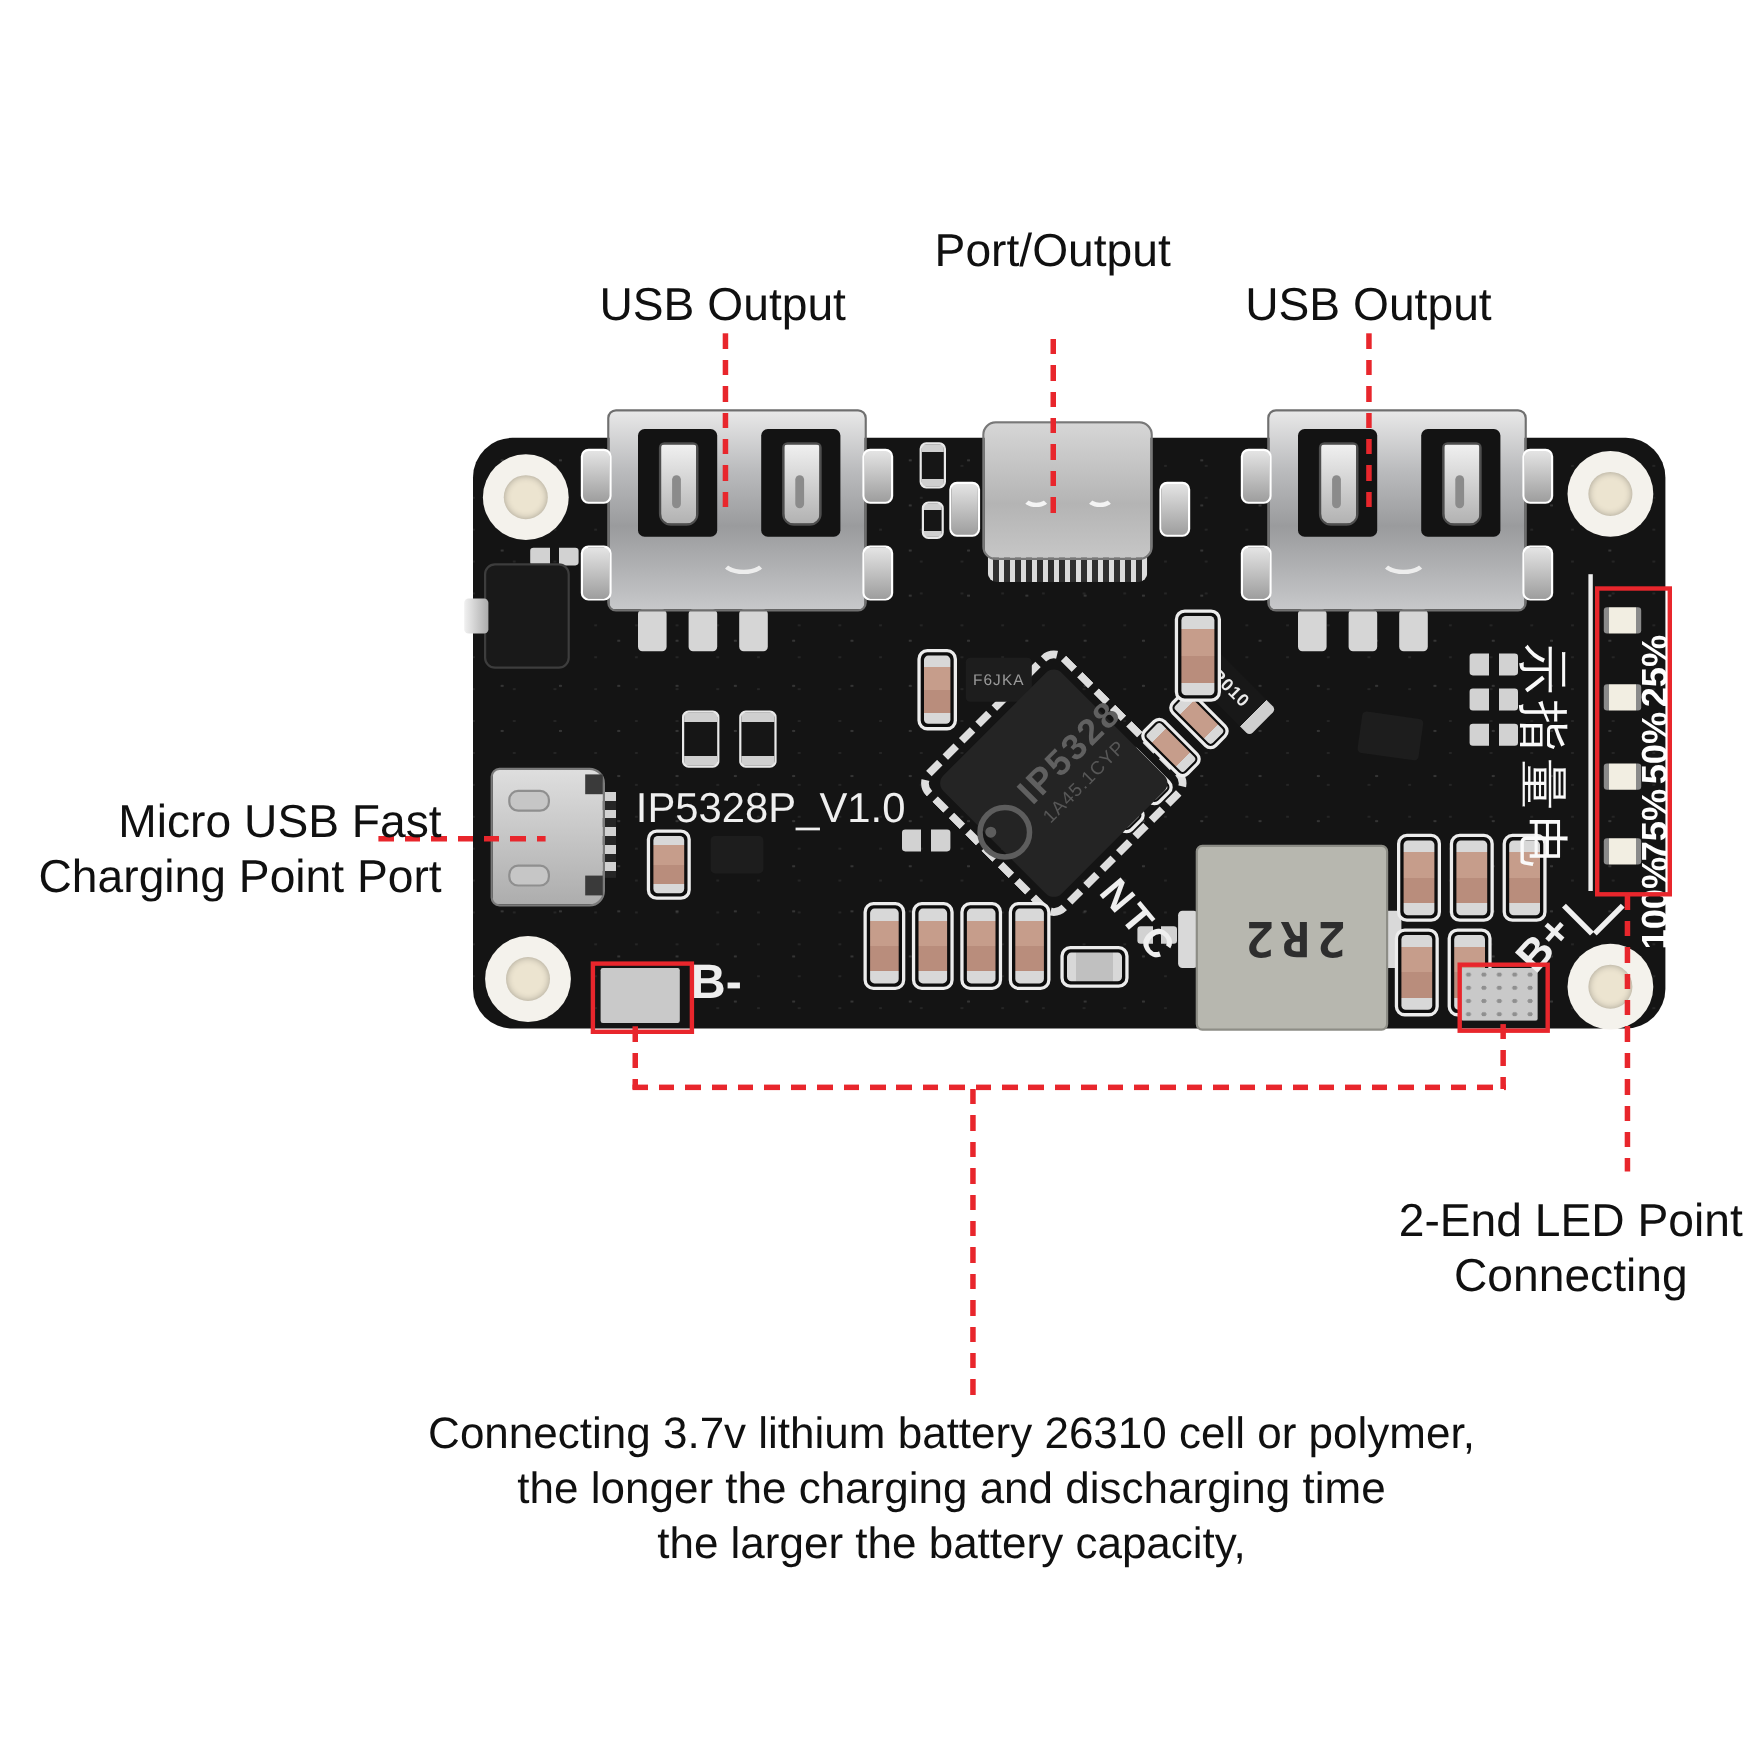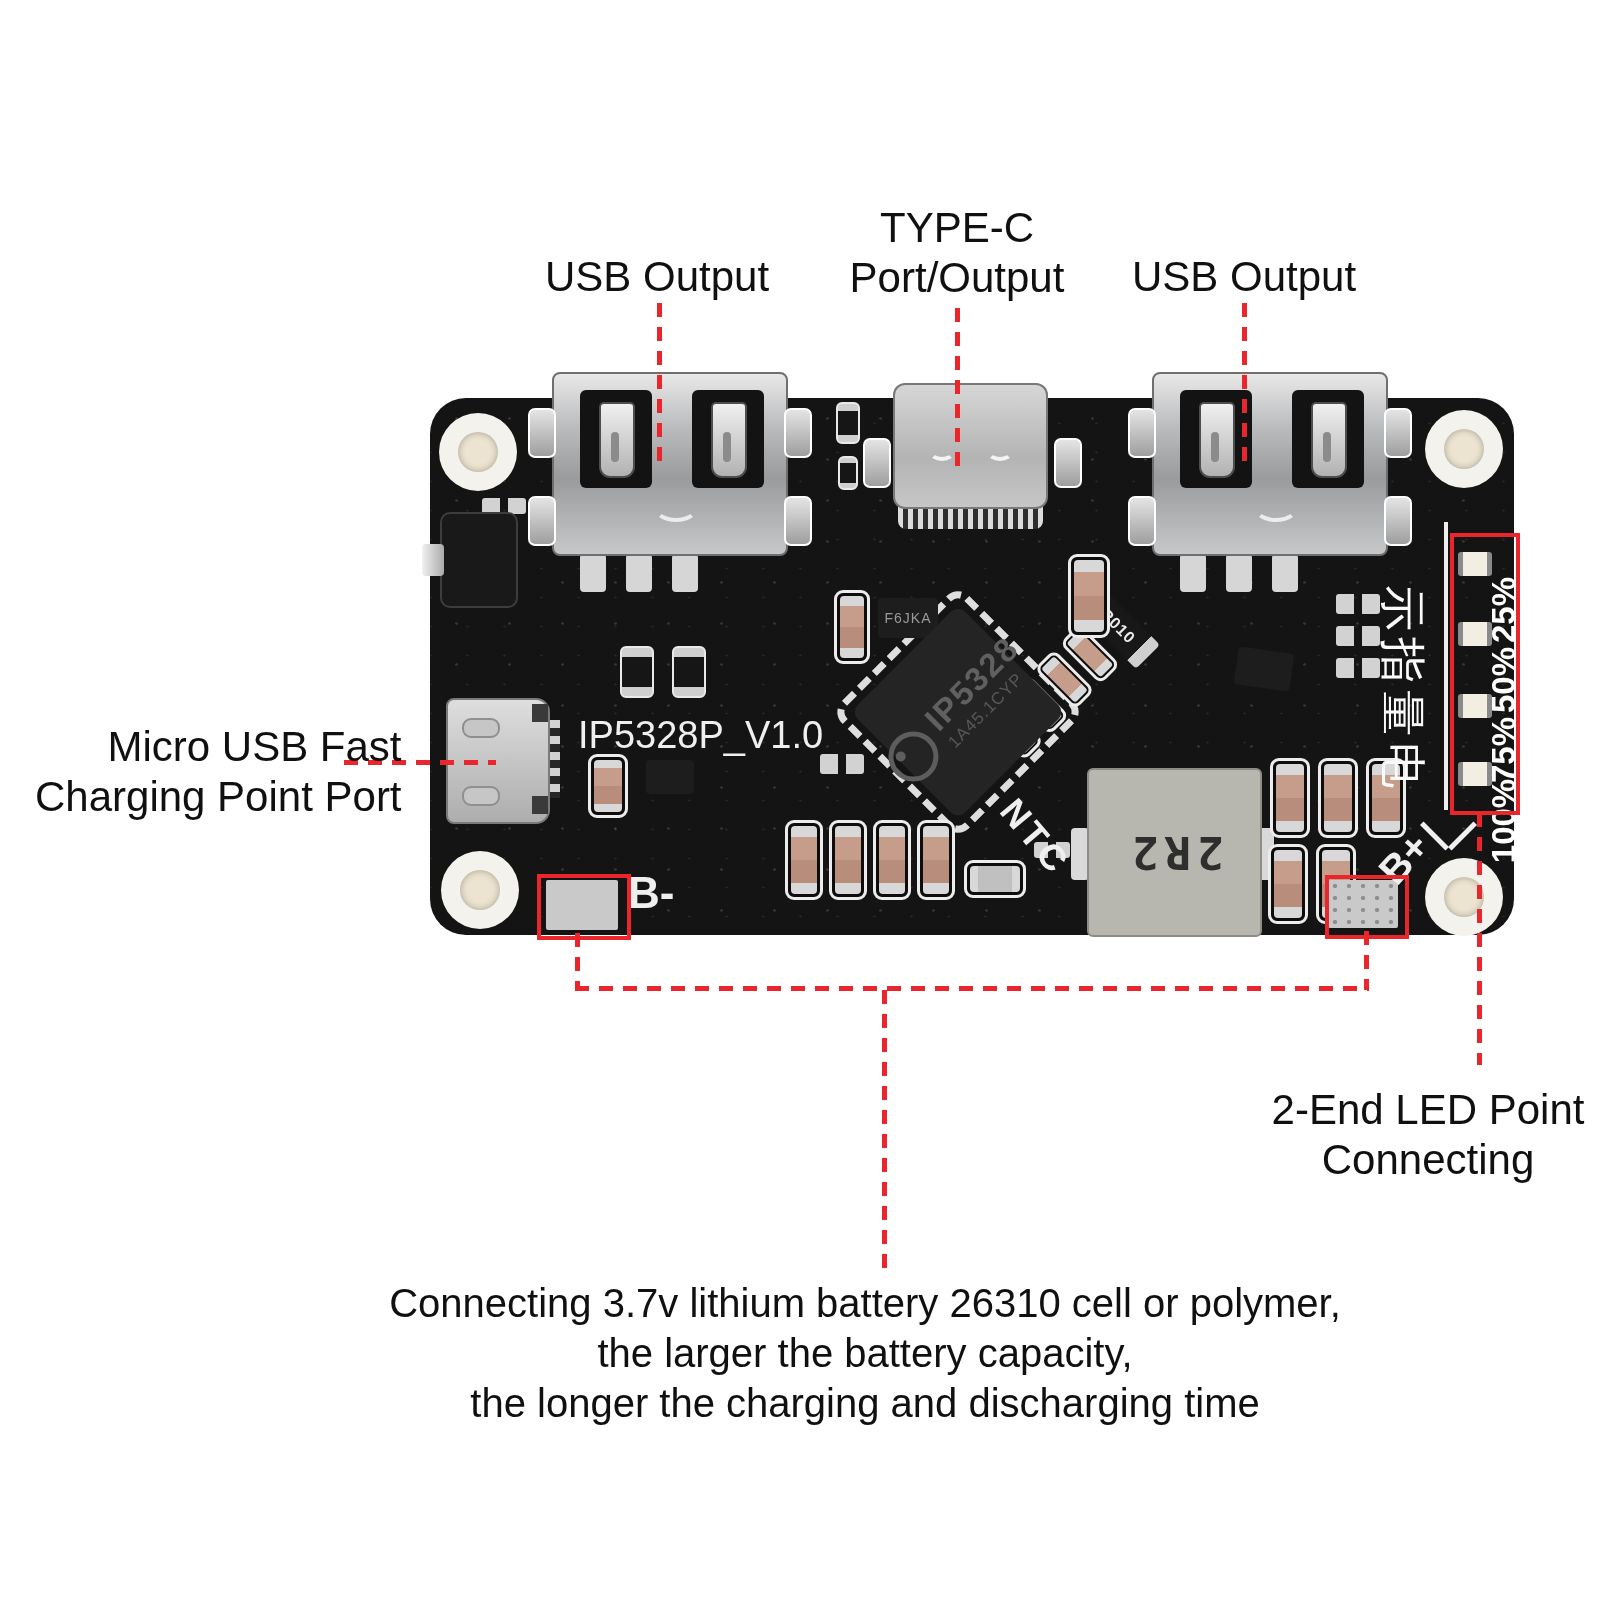--- a/index.html
+++ b/index.html
@@ -103,36 +103,35 @@
   .chev{position:absolute;width:5px;height:36px;background:#f0f0f0;z-index:3;}
   .bpad{position:absolute;background:#c9c9c9;z-index:3;border-radius:2px;}
 </style>
 </head>
 <body>
 
 <div id="stage">
 
   <div class="lab center" style="left:657px;top:252px;">USB Output</div>
   <div class="lab center" style="left:957px;top:203px;">
-    <div>TYPE-C</div>
     <div>Port/Output</div>
   </div>
   <div class="lab center" style="left:1244px;top:252px;">USB Output</div>
   <div class="lab" style="left:35px;top:722px;">
     <div>Micro USB Fast</div>
     <div>Charging Point Port</div>
   </div>
   <div class="lab center" style="left:1428px;top:1085px;">
     <div>2-End LED Point</div>
     <div>Connecting</div>
   </div>
   <div class="lab center" style="left:865px;top:1278px;font-size:40px;">
     <div>Connecting 3.7v lithium battery 26310 cell or polymer,</div>
+    <div>the longer the charging and discharging time</div>
     <div>the larger the battery capacity,</div>
-    <div>the longer the charging and discharging time</div>
   </div>
 
   <div class="dv" style="left:657px;top:303px;height:162px;"></div>
   <div class="dv" style="left:955px;top:308px;height:168px;"></div>
   <div class="dv" style="left:1242px;top:303px;height:162px;"></div>
   <div class="dh" style="left:344px;top:760px;width:152px;"></div>
   <div class="dv" style="left:1477px;top:813px;height:252px;"></div>
   <div class="dv" style="left:575px;top:933px;height:57px;"></div>
   <div class="dv" style="left:1364px;top:931px;height:59px;"></div>
   <div class="dh" style="left:575px;top:986px;width:794px;"></div>

